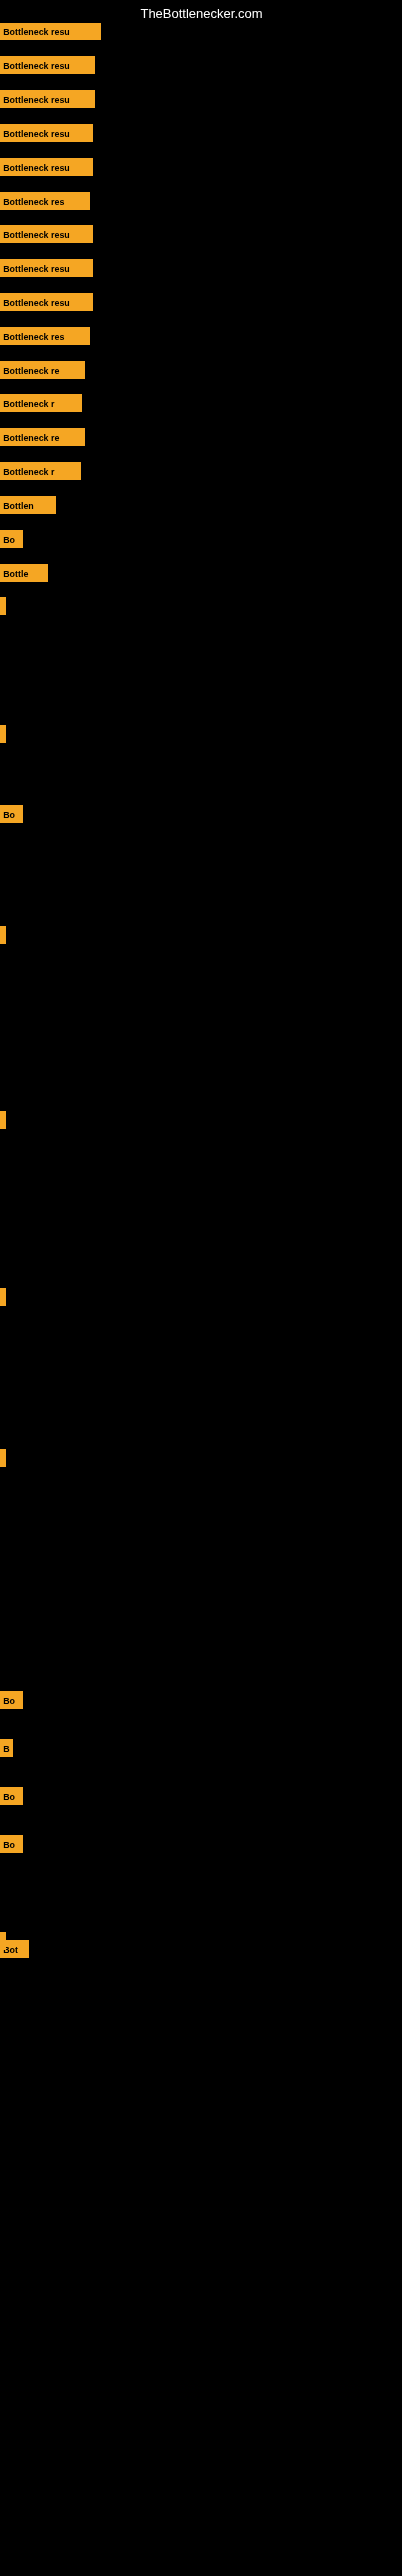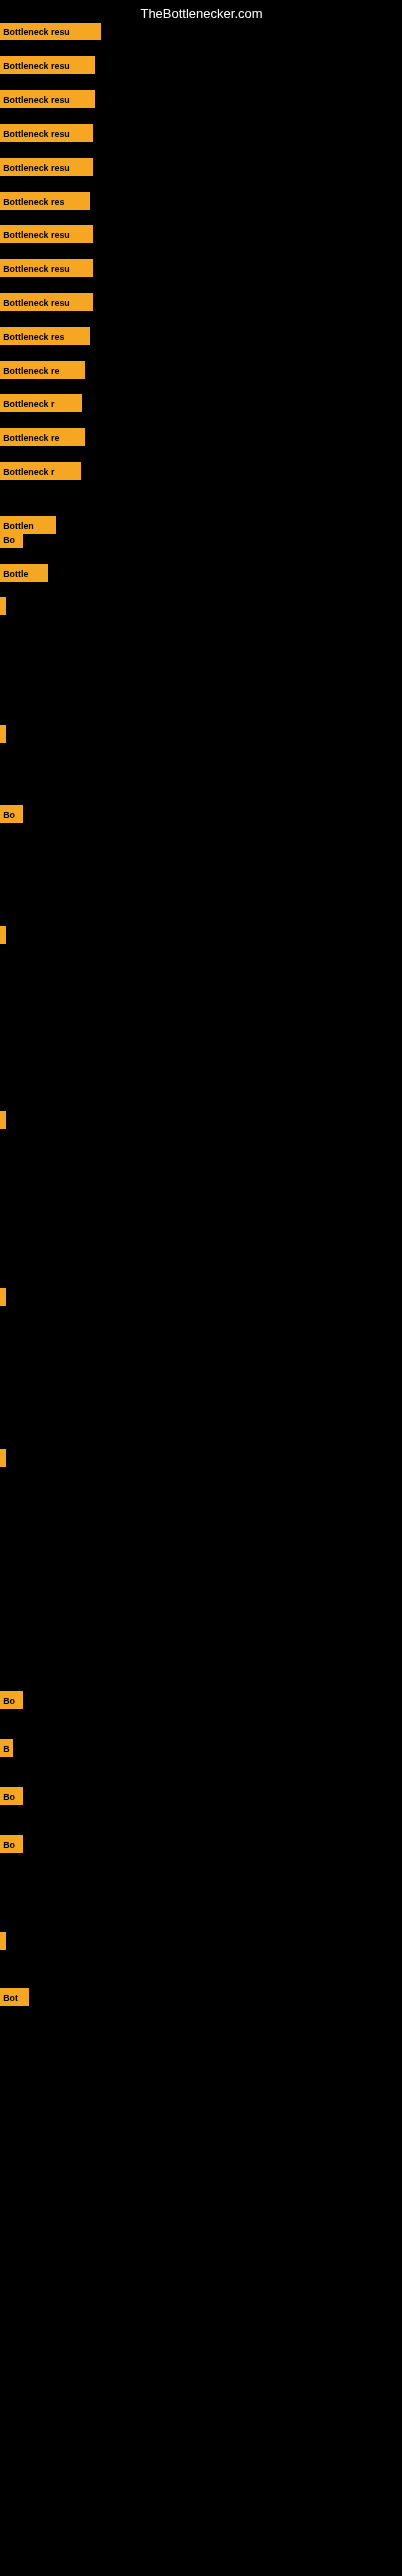--- a/index.html
+++ b/index.html
@@ -56,21 +56,21 @@
     <div class="bar-container" style="top: 158px; left: 0px; height: 17.7px;"><span class="bar-label" style="width: 93px; height: 17.7px; line-height: 17.7px; font-size: 8.9px;">Bottleneck resu</span></div>
     <div class="bar-container" style="top: 192px; left: 0px; height: 17.7px;"><span class="bar-label" style="width: 90px; height: 17.7px; line-height: 17.7px; font-size: 8.9px;">Bottleneck res</span></div>
     <div class="bar-container" style="top: 225px; left: 0px; height: 17.7px;"><span class="bar-label" style="width: 93px; height: 17.7px; line-height: 17.7px; font-size: 8.9px;">Bottleneck resu</span></div>
     <div class="bar-container" style="top: 259px; left: 0px; height: 17.7px;"><span class="bar-label" style="width: 93px; height: 17.7px; line-height: 17.7px; font-size: 8.9px;">Bottleneck resu</span></div>
     <div class="bar-container" style="top: 293px; left: 0px; height: 17.7px;"><span class="bar-label" style="width: 93px; height: 17.7px; line-height: 17.7px; font-size: 8.9px;">Bottleneck resu</span></div>
     <div class="bar-container" style="top: 327px; left: 0px; height: 17.7px;"><span class="bar-label" style="width: 90px; height: 17.7px; line-height: 17.7px; font-size: 8.9px;">Bottleneck res</span></div>
     <div class="bar-container" style="top: 361px; left: 0px; height: 17.7px;"><span class="bar-label" style="width: 85px; height: 17.7px; line-height: 17.7px; font-size: 8.9px;">Bottleneck re</span></div>
     <div class="bar-container" style="top: 394px; left: 0px; height: 17.7px;"><span class="bar-label" style="width: 82px; height: 17.7px; line-height: 17.7px; font-size: 8.9px;">Bottleneck r</span></div>
     <div class="bar-container" style="top: 428px; left: 0px; height: 17.7px;"><span class="bar-label" style="width: 85px; height: 17.7px; line-height: 17.7px; font-size: 8.9px;">Bottleneck re</span></div>
     <div class="bar-container" style="top: 462px; left: 0px; height: 17.7px;"><span class="bar-label" style="width: 81px; height: 17.7px; line-height: 17.7px; font-size: 8.9px;">Bottleneck r</span></div>
-    <div class="bar-container" style="top: 516px; left: 0px; height: 23px;"><span class="bar-label" style="width: 56px; height: 17.7px; line-height: 17.7px; font-size: 8.9px;">Bottlen</span></div>
+    <div class="bar-container" style="top: 496px; left: 0px; height: 23px;"><span class="bar-label" style="width: 56px; height: 17.7px; line-height: 17.7px; font-size: 8.9px;">Bottlen</span></div>
     <div class="bar-container" style="top: 530px; left: 0px; height: 17.7px;"><span class="bar-label" style="width: 22.5px; height: 17.7px; line-height: 17.7px; font-size: 8.9px;">Bo</span></div>
     <div class="bar-container" style="top: 564px; left: 0px; height: 35px;"><span class="bar-label" style="width: 48px; height: 17.7px; line-height: 17.7px; font-size: 8.9px;">Bottle</span></div>
     <div class="bar-container" style="top: 597px; left: 0px; height: 17.7px;">
       <div style="background-color: rgb(245, 166, 35); width: 6.4px; height: 17.7px;"></div>
     </div>
     <div class="bar-container" style="top: 725px; left: 0px; height: 17.7px;">
       <div style="background-color: rgb(245, 166, 35); width: 6.4px; height: 17.7px;"></div>
     </div>
     <div class="bar-container" style="top: 805px; left: 0px; height: 17.7px;"><span class="bar-label" style="width: 22.5px; height: 17.7px; line-height: 17.7px; font-size: 8.9px;">Bo</span></div>
     <div class="bar-container" style="top: 926px; left: 0px; height: 17.7px;">
@@ -82,18 +82,18 @@
     <div class="bar-container" style="top: 1288px; left: 0px; height: 17.7px;">
       <div style="background-color: rgb(245, 166, 35); width: 6.4px; height: 17.7px;"></div>
     </div>
     <div class="bar-container" style="top: 1449px; left: 0px; height: 17.7px;">
       <div style="background-color: rgb(245, 166, 35); width: 6.4px; height: 17.7px;"></div>
     </div>
     <div class="bar-container" style="top: 1691px; left: 0px; height: 17.7px;"><span class="bar-label" style="width: 22.5px; height: 17.7px; line-height: 17.7px; font-size: 8.9px;">Bo</span></div>
     <div class="bar-container" style="top: 1739px; left: 0px; height: 17.7px;"><span class="bar-label" style="width: 13px; height: 17.7px; line-height: 17.7px; font-size: 8.9px;">B</span></div>
     <div class="bar-container" style="top: 1787px; left: 0px; height: 17.7px;"><span class="bar-label" style="width: 22.5px; height: 17.7px; line-height: 17.7px; font-size: 8.9px;">Bo</span></div>
     <div class="bar-container" style="top: 1835px; left: 0px; height: 17.7px;"><span class="bar-label" style="width: 22.5px; height: 17.7px; line-height: 17.7px; font-size: 8.9px;">Bo</span></div>
-    <div class="bar-container" style="top: 1988px; left: 0px; height: 18px;"><span class="bar-label" style="width: 29px; height: 17.7px; line-height: 17.7px; font-size: 8.9px;">Bot</span></div>
+    <div class="bar-container" style="top: 1940px; left: 0px; height: 18px;"><span class="bar-label" style="width: 29px; height: 17.7px; line-height: 17.7px; font-size: 8.9px;">Bot</span></div>
     <div class="bar-container" style="top: 1932px; left: 0px; height: 17.7px;">
       <div style="background-color: rgb(245, 166, 35); width: 6.4px; height: 17.7px;"></div>
     </div>
   </div>
 
 
 </body></html>

